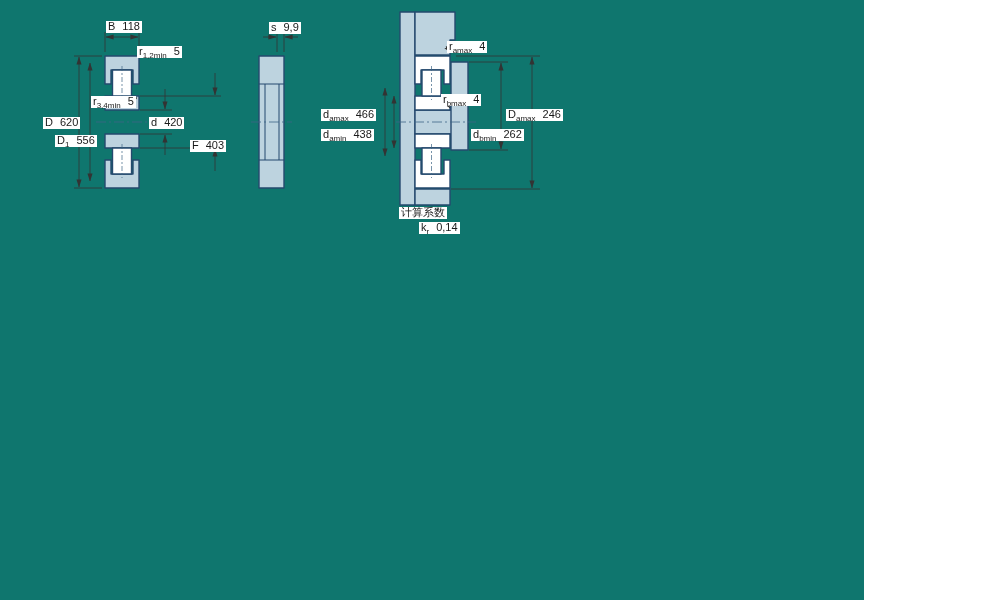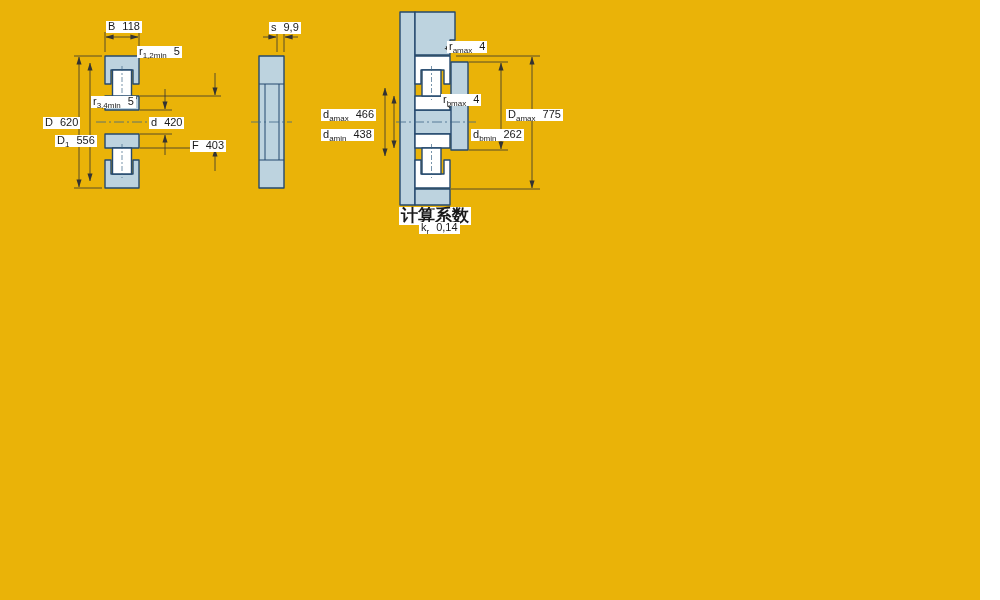--- a/index.html
+++ b/index.html
@@ -1,34 +1,34 @@
 <!DOCTYPE html>
 <html><head>
 <meta charset="utf-8">
 <title>Bearing drawing</title>
 <style>
   html,body { margin:0; padding:0; background:#fff; }
   #canvas {
-    position:relative; width:980px; height:600px; background:#eab308;
+    position:relative; width:864px; height:600px; background:#0f766e;
     font-family:"Liberation Sans", sans-serif; overflow:hidden;
   }
   svg { position:absolute; left:0; top:0; }
   .part   { fill:#bdd3df; stroke:#25496e; stroke-width:1.4; stroke-linejoin:round; }
   .part-w { fill:#ffffff; stroke:#25496e; stroke-width:1.4; stroke-linejoin:round; }
   .edge   { stroke:#25496e; stroke-width:1; fill:none; }
   .dim    { stroke:#333333; stroke-width:0.8; fill:none; }
   .cl     { stroke:#3c6485; stroke-width:0.8; fill:none; stroke-dasharray:10 3 2 3; }
   .clr    { stroke:#3c6485; stroke-width:0.7; fill:none; stroke-dasharray:5 2 2 2; }
   .lbl {
     position:absolute; font-size:11px; line-height:1.05; color:#1a1a1a;
     background:#ffffff; padding:0 2px; white-space:nowrap;
   }
   .lbl sub { font-size:8px; line-height:0; }
   .lbl .val { margin-left:7px; }
-  .lbl.bold { font-weight:700; font-size:17px; }
+  .lbl.bold { font-weight:400; font-size:11px; }
 </style>
 </head>
 <body>
 
 <div id="canvas">
 
   <svg width="1000" height="600" viewBox="0 0 1000 600">
     <defs>
       <marker id="arr" viewBox="0 0 10 10" refX="9.5" refY="5" markerWidth="10" markerHeight="10" orient="auto-start-reverse">
         <path d="M0,1.8 L10,5 L0,8.2 Z" fill="#333"></path>
@@ -187,21 +187,21 @@
 
   <div class="lbl" style="left:321px; top:109px">
     <span>d</span><sub>amax</sub><span class="val">466</span>
   </div>
 
   <div class="lbl" style="left:321px; top:129px">
     <span>d</span><sub>amin</sub><span class="val">438</span>
   </div>
 
   <div class="lbl" style="left:506px; top:109px">
-    <span>D</span><sub>amax</sub><span class="val">775</span>
+    <span>D</span><sub>amax</sub><span class="val">246</span>
   </div>
 
   <div class="lbl" style="left:471px; top:129px">
     <span>d</span><sub>bmin</sub><span class="val">262</span>
   </div>
 
   <div class="lbl bold" style="left:399px; top:207px">
     <span>计算系数</span>
   </div>
 

